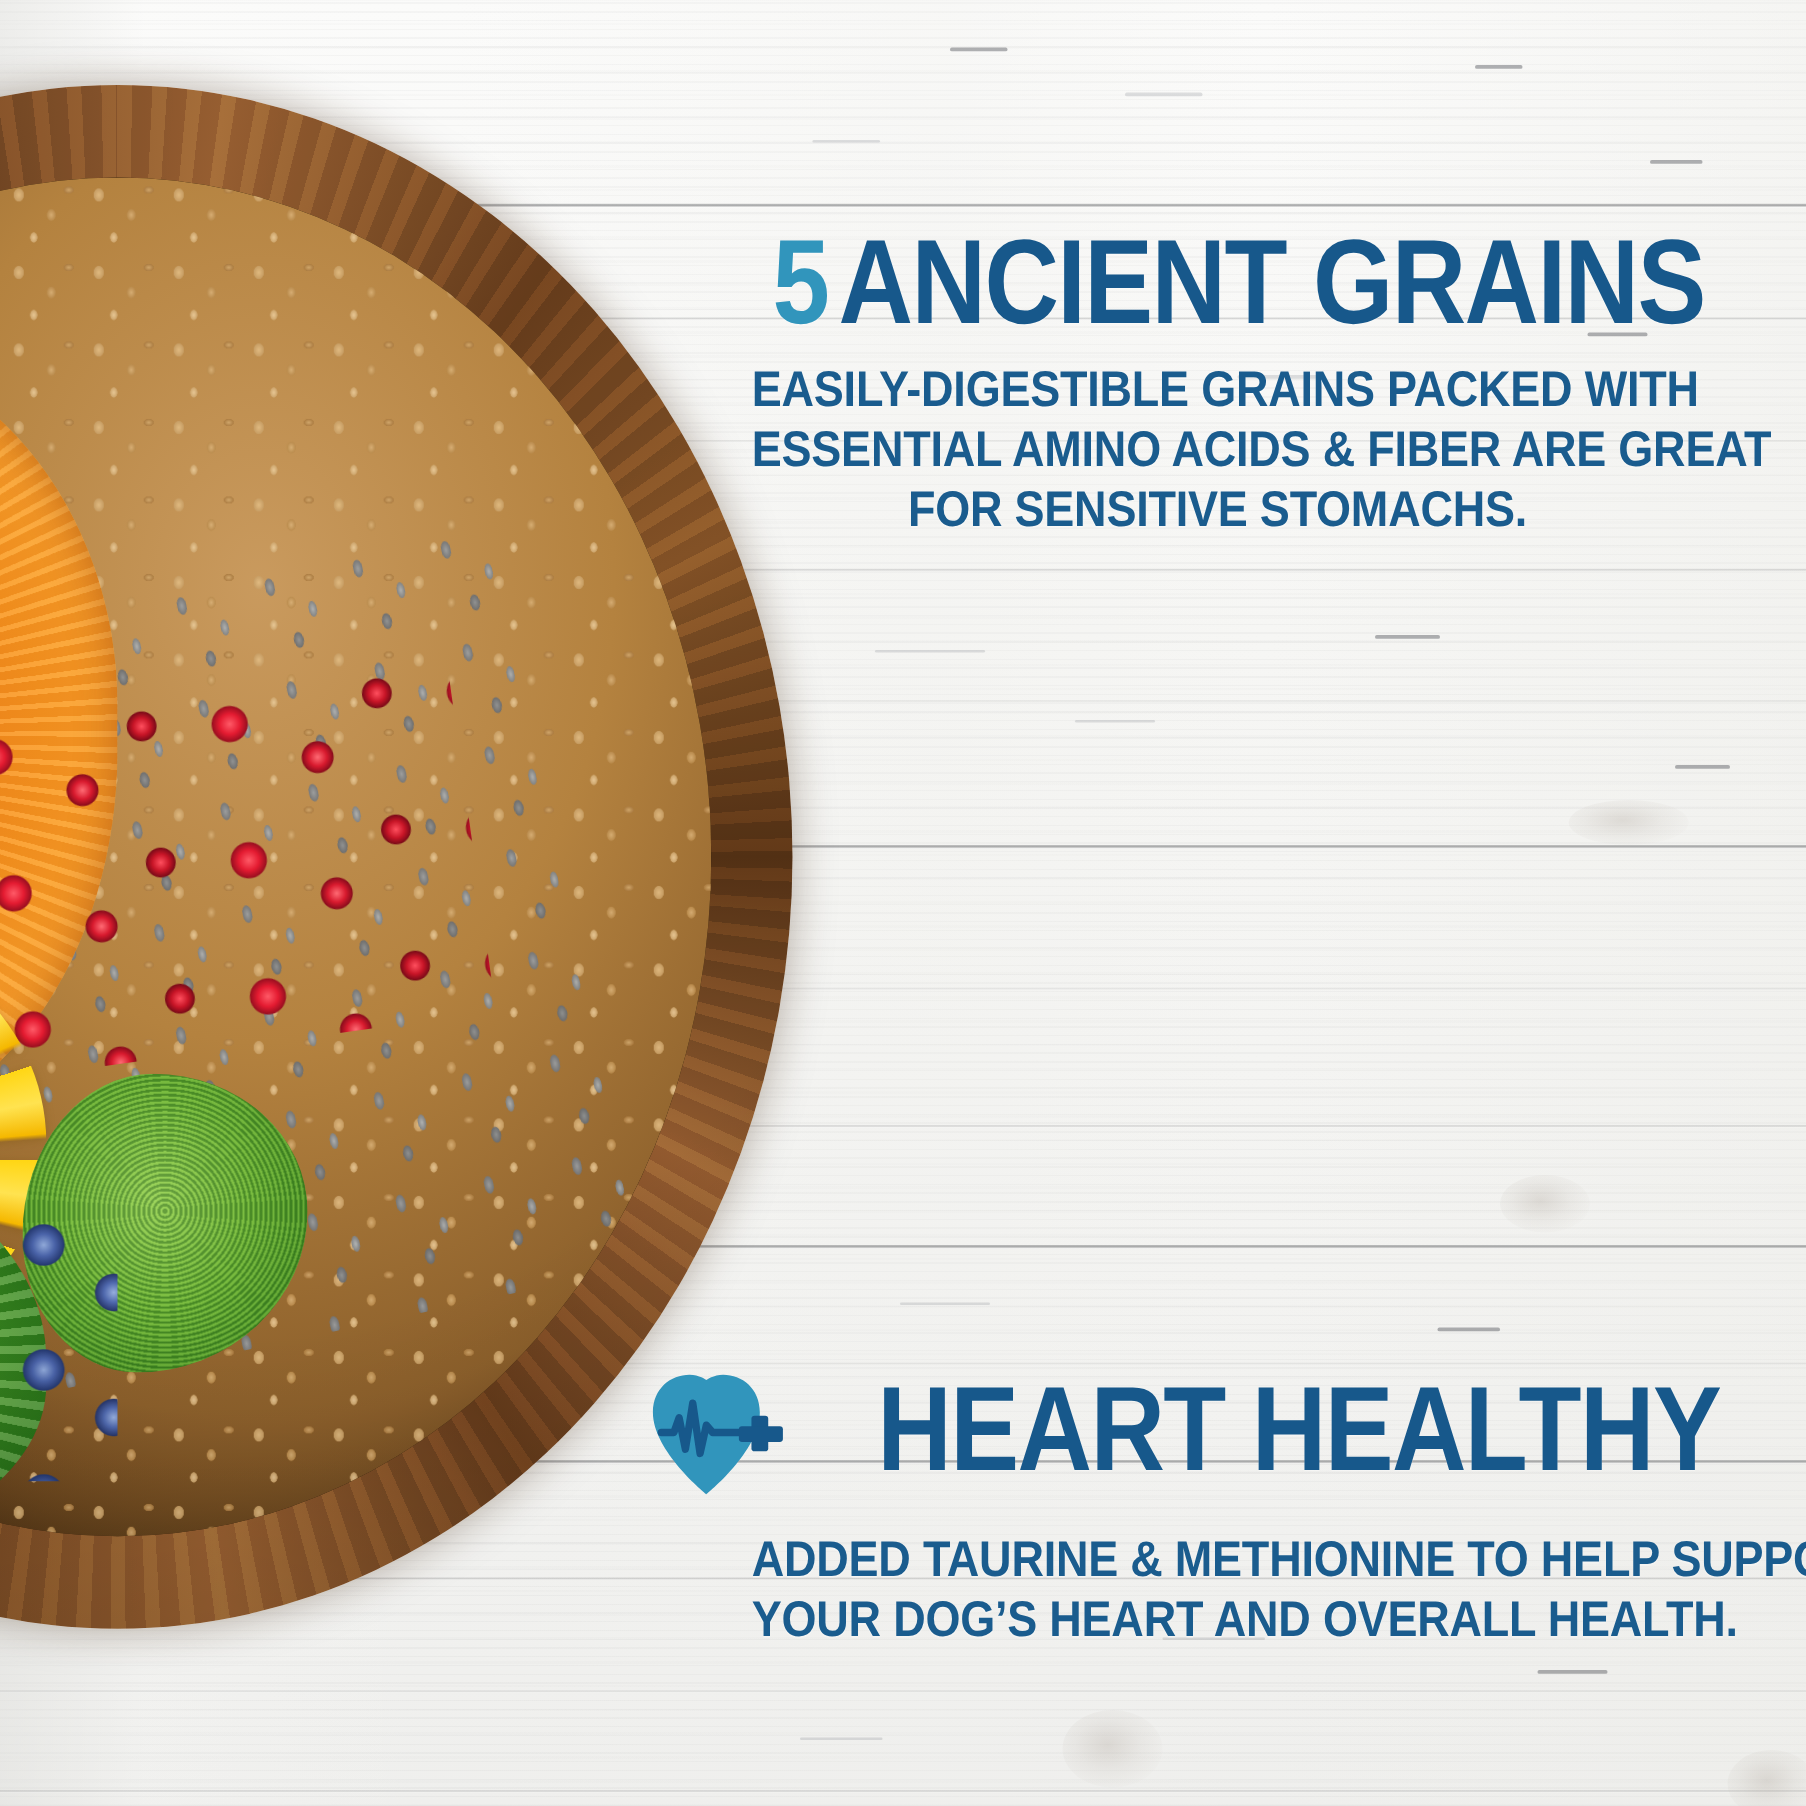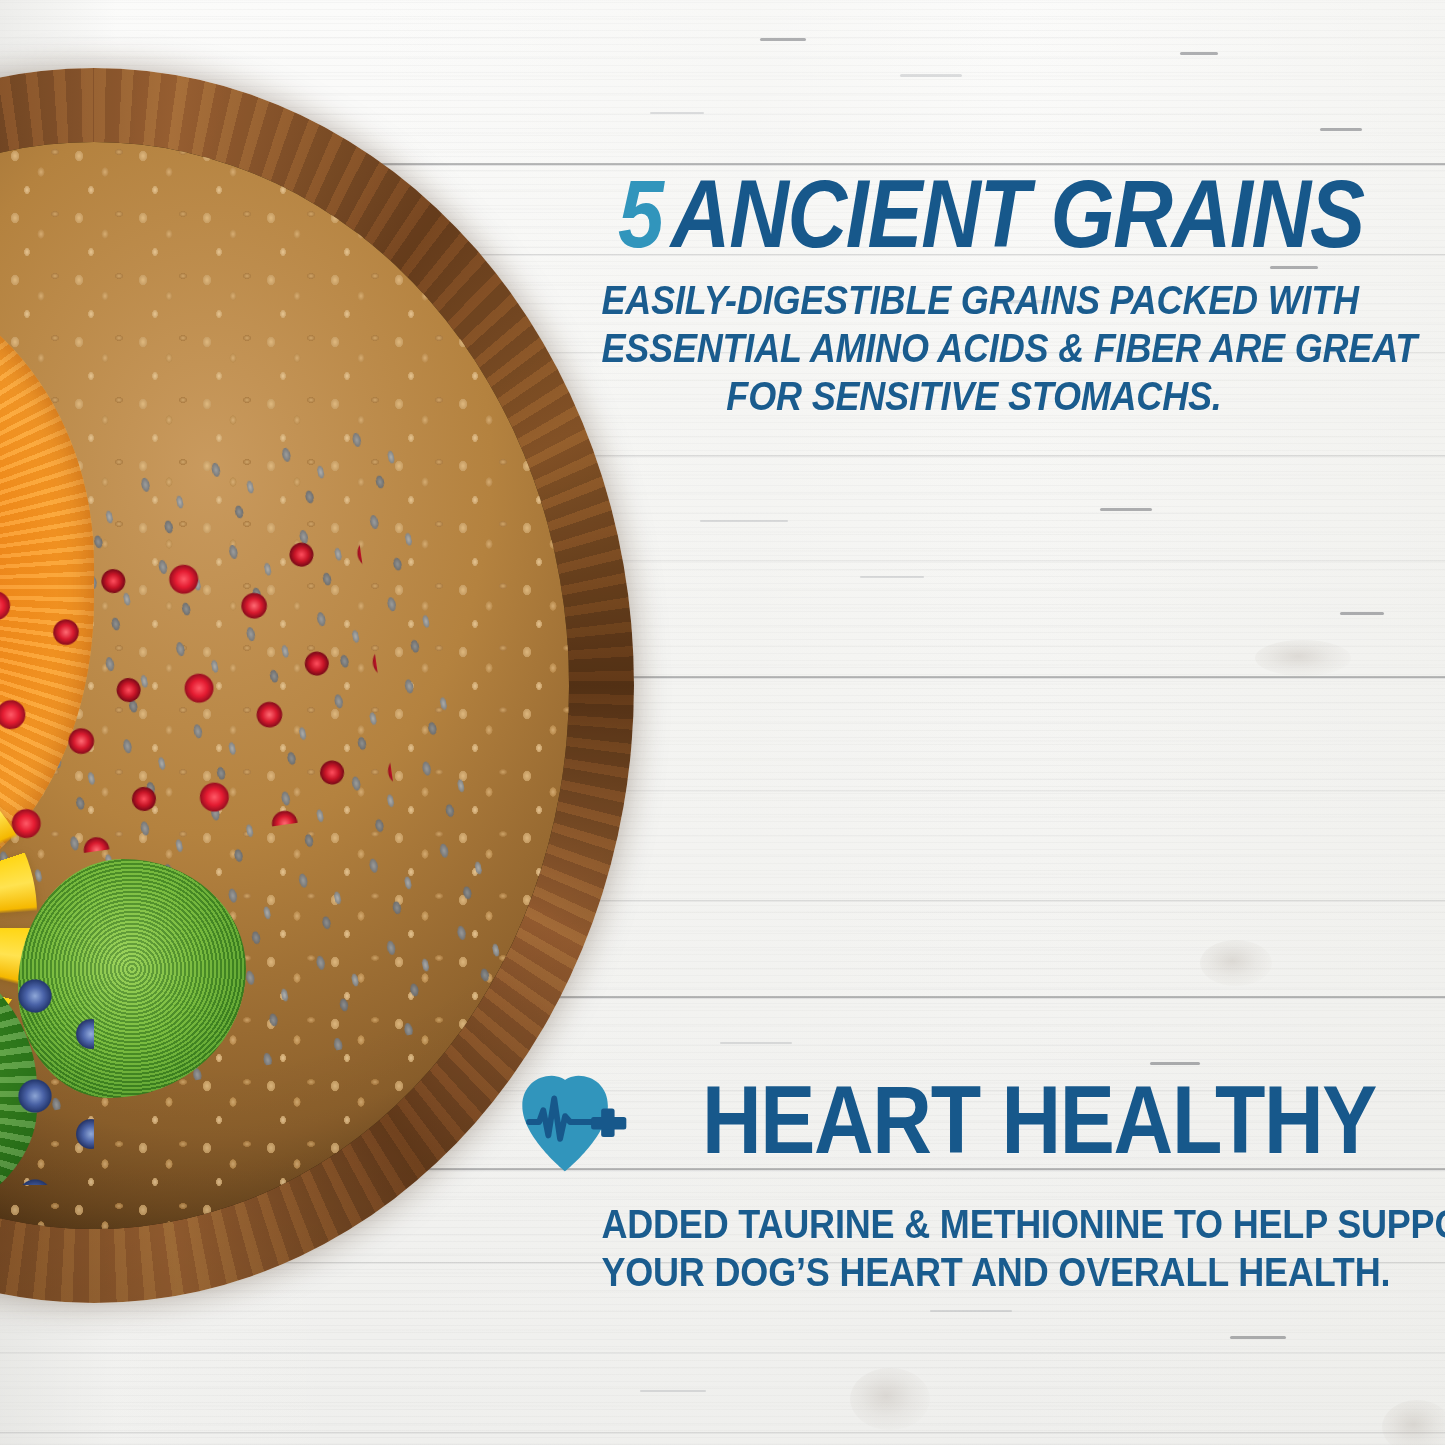--- a/index.html
+++ b/index.html
@@ -178,23 +178,23 @@
     background:radial-gradient(circle at 58% 40%, rgba(0,0,0,0) 52%, rgba(0,0,0,.10) 78%, rgba(0,0,0,.22) 100%);
     pointer-events:none;
   }
 
   
   .content {
     position:absolute; left:560px; top:0;
     width:828px; height:1445px;
   }
   .block { position:absolute; width:100%; text-align:center; }
-  .block.b1 { top:168px;font-style:italic; }
+  .block.b1 { top:180px; }
   .block.b2 { top:604px; }
-  .block.b3 { top:1066px; }
+  .block.b3 { top:1090px; }
 
   .heading {
     font-family:"Liberation Sans", sans-serif;
     font-weight:bold;
     font-size:96px;
     line-height:.96;
     letter-spacing:-1.5px;
     color:#17588B;
     text-transform:uppercase;
     transform:scaleX(.86);

